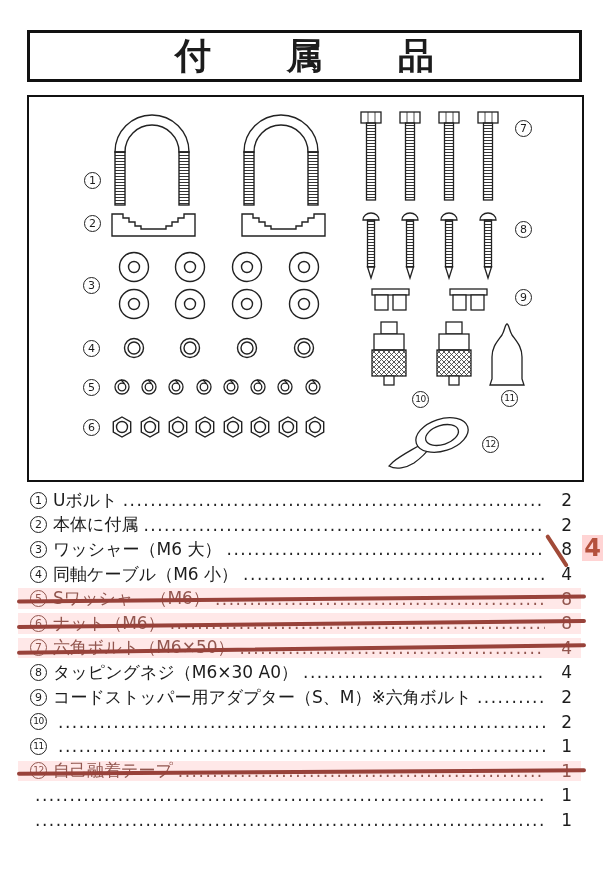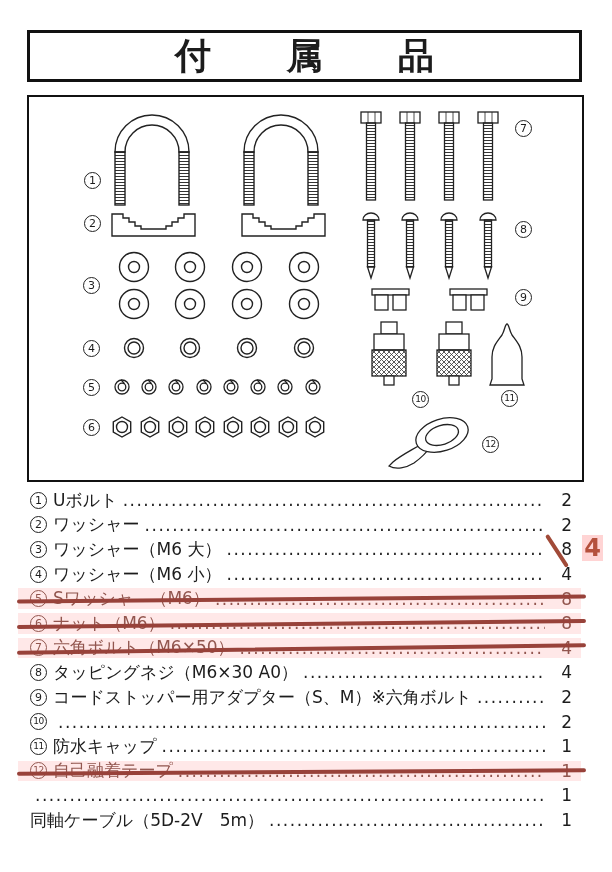--- a/index.html
+++ b/index.html
@@ -305,35 +305,35 @@
 
   <div class="list">
       <div class="row">
       <span class="circ">1</span>
       <span class="lbl">Uボルト</span>
       <span class="leader">..................................................................................................................................</span>
       <span class="qty">2</span>
     </div>
       <div class="row">
       <span class="circ">2</span>
-      <span class="lbl">ワッシャー</span>
+      <span class="lbl">本体に付属</span>
       <span class="leader">..................................................................................................................................</span>
       <span class="qty">2</span>
     </div>
       <div class="row">
       <span class="circ">3</span>
       <span class="lbl">ワッシャー（M6 大）</span>
       <span class="leader">..................................................................................................................................</span>
       <span class="qty">8</span>
     <div class="slash"></div>
         <span class="red4">4</span>
       </div>
       <div class="row">
       <span class="circ">4</span>
-      <span class="lbl">ワッシャー（M6 小）</span>
+      <span class="lbl">同軸ケーブル（M6 小）</span>
       <span class="leader">..................................................................................................................................</span>
       <span class="qty">4</span>
     </div>
       <div class="row struck">
       <span class="circ">5</span>
       <span class="lbl">Sワッシャ　（M6）</span>
       <span class="leader">..................................................................................................................................</span>
       <span class="qty">8</span>
     <div class="strike" style="transform: rotate(-0.5deg);"></div>
       </div>
@@ -363,37 +363,35 @@
       <span class="leader">..................................................................................................................................</span>
       <span class="qty">2</span>
     </div>
       <div class="row">
       <span class="circ two">10</span>
       <span class="leader">..................................................................................................................................</span>
       <span class="qty">2</span>
     </div>
       <div class="row">
       <span class="circ two">11</span>
-      <span class="lbl">防水キャップ</span>
       <span class="leader">..................................................................................................................................</span>
       <span class="qty">1</span>
     </div>
       <div class="row struck">
       <span class="circ two">12</span>
       <span class="lbl">自己融着テープ</span>
       <span class="leader">..................................................................................................................................</span>
       <span class="qty">1</span>
     <div class="strike" style="transform: rotate(-0.35deg);"></div>
       </div>
       <div class="row no-num">
 
       <span class="leader">..................................................................................................................................</span>
       <span class="qty">1</span>
     </div>
       <div class="row no-num">
 
-      <span class="lbl">同軸ケーブル（5D-2V　5m）</span>
       <span class="leader">..................................................................................................................................</span>
       <span class="qty">1</span>
     </div>
     </div>
 
 </div>
 
 </body></html>

